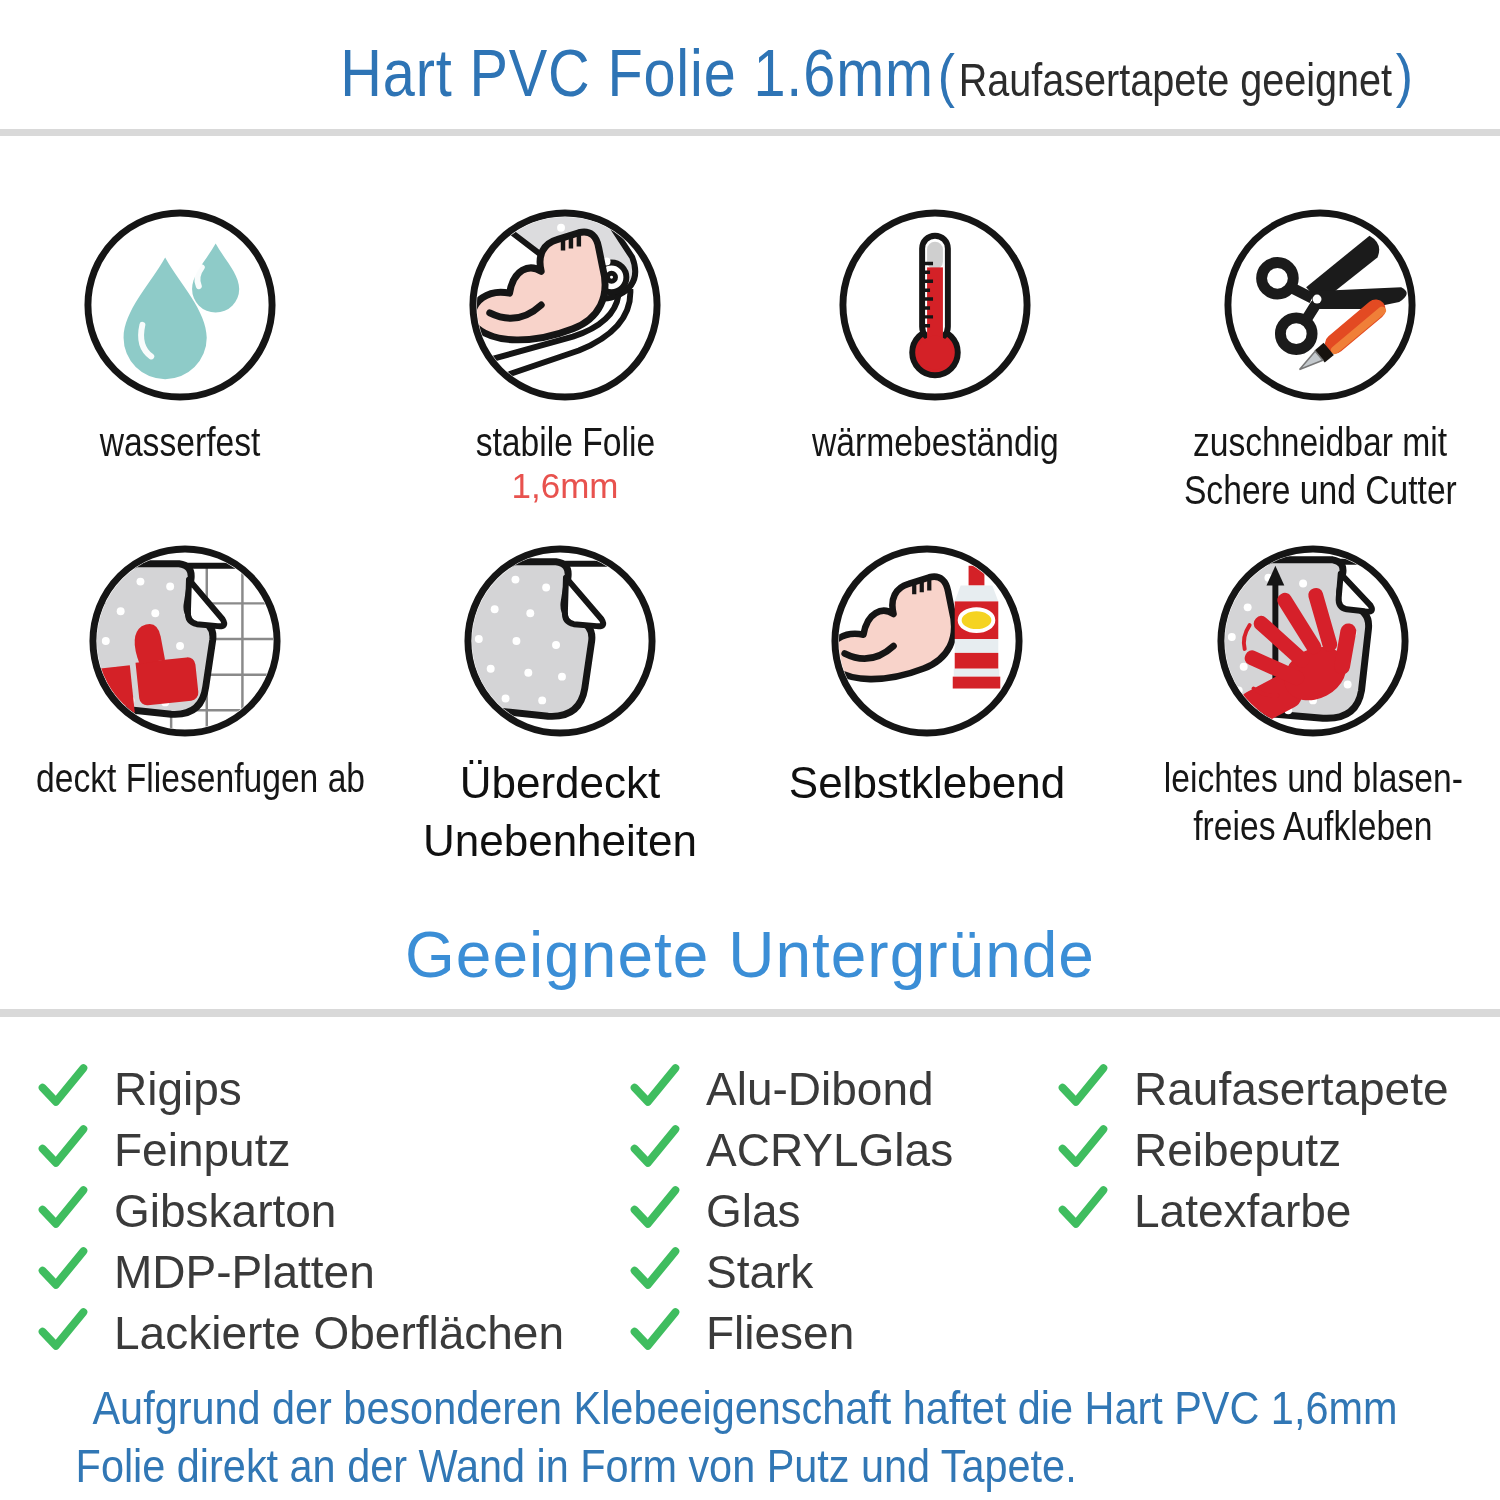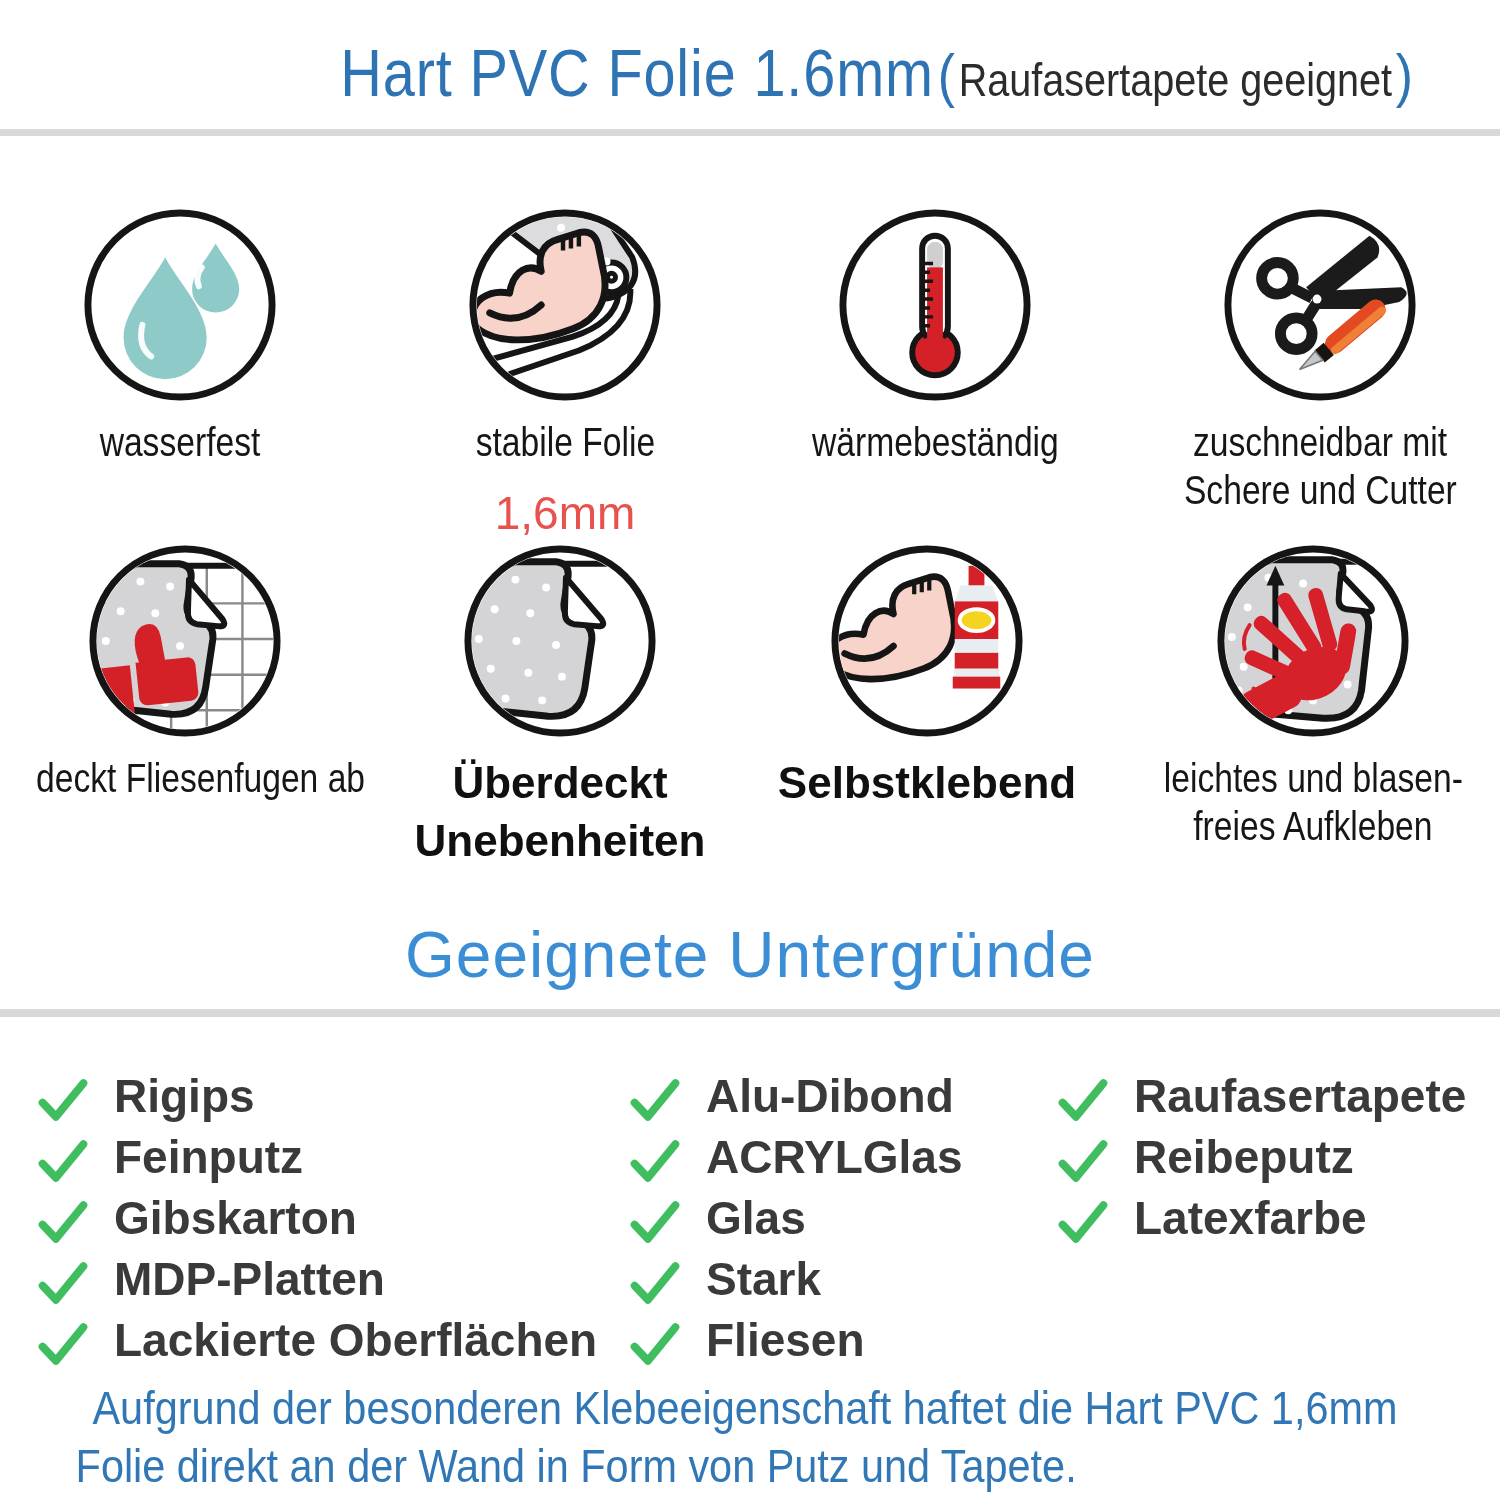--- a/index.html
+++ b/index.html
@@ -13,29 +13,29 @@
   .hdr-sub{font-size:46px;color:#2c2c2c;}
   .divider{position:absolute;left:0;width:100%;background:#d9d9d9;}
   .d1{top:129px;height:7px;}
   .d2{top:1009px;height:8px;}
   
   .feat{position:absolute;width:370px;text-align:center;}
   .badge{width:198px;height:198px;display:block;margin:0 auto;}
   .feat-label{margin-top:14px;font-size:41px;line-height:1.18;color:#161616;}
   .feat-label .line{display:block;}
   .cond{display:inline-block;transform:scaleX(.82);transform-origin:center;white-space:nowrap;}
-  .feat-label.bold{font-weight:bold;font-size:44px;line-height:1.32;color:#101010;}
-  .feat-sub{margin-top:20px;font-size:46px;color:#e8524e;}
+  .feat-label.bold{font-weight:normal;font-size:44px;line-height:1.32;color:#101010;}
+  .feat-sub{margin-top:0;font-size:35px;color:#e8524e;}
   
   .sec-title{position:absolute;top:918px;left:0;width:100%;text-align:center;
              font-size:64px;color:#3b8ed6;letter-spacing:1px;}
   
   .col{position:absolute;top:1062px;display:flex;flex-direction:column;}
   .col1{left:36px;} .col2{left:628px;} .col3{left:1056px;}
-  .chkrow{display:flex;align-items:flex-end;height:61px;font-weight:bold;}
+  .chkrow{display:flex;align-items:flex-start;height:61px;}
   .chk{width:54px;height:46px;flex:0 0 auto;margin-right:24px;}
   .itm{font-size:46px;color:#3a3a3a;white-space:nowrap;}
   
   .footer{position:absolute;top:1380px;left:12px;width:100%;text-align:left;
           color:#3177b5;font-size:46px;line-height:1.26;padding-left:8px;}
   .footer .line{display:block;}
   .cond9{display:inline-block;transform:scaleX(.9);transform-origin:center;white-space:nowrap;}
 </style>
 </head>
 <body>

